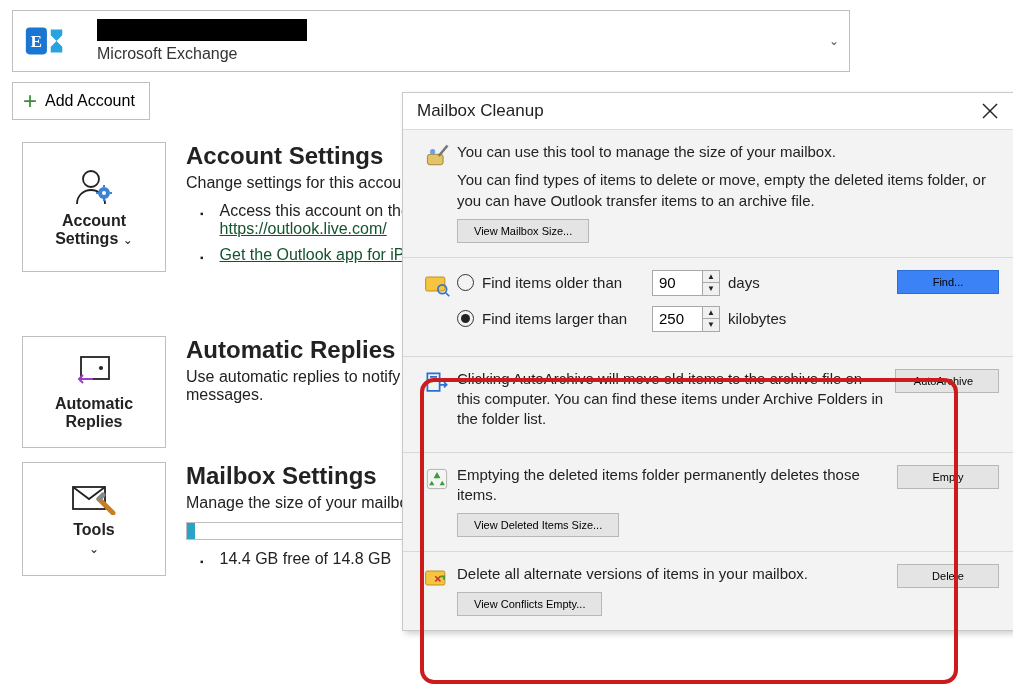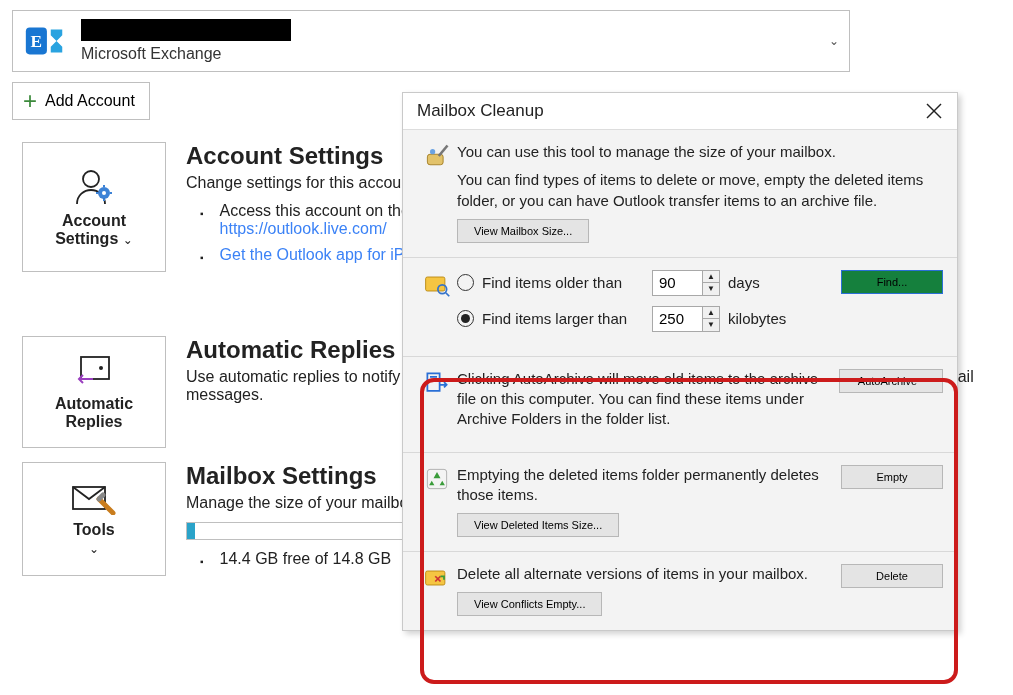--- a/index.html
+++ b/index.html
@@ -24,21 +24,21 @@
     border: 1px solid #bfbfbf;
     height: 62px;
     width: 838px;
     position: relative;
   }
   .exchange-logo {
     width: 56px; height: 56px;
     display: flex; align-items: center; justify-content: center;
     margin-left: 4px;
   }
-  .account-text { margin-left: 8px; display:flex; flex-direction:column; justify-content:flex-start; }
+  .account-text { margin-left: 24px; display:flex; flex-direction:column; justify-content:flex-start; }
   .acct-black { width:210px; height:22px; background:#000; }
   .acct-sub { font-size: 16px; color:#333; margin-top:4px; }
   .acct-chevron {
     position:absolute; right:10px; top:50%; transform:translateY(-50%);
     font-size:12px; color:#555;
   }
 
   .add-account-btn {
     margin-top: 10px;
     display:inline-flex; align-items:center;
@@ -63,36 +63,36 @@
   }
   .tile svg { margin-bottom: 6px; }
   .tile .chev { font-size:12px; font-weight:400; }
 
   .section-body { flex:1; }
   .section-title { font-size: 24px; font-weight:700; margin:0 0 4px 0; }
   .section-desc { font-size: 16px; margin:0 0 10px 0; }
   .bullets { list-style:none; padding:0; margin:0; font-size:16px; }
   .bullets li { display:flex; align-items:flex-start; margin-bottom:8px; }
   .bullets li::before { content:"▪"; font-size:10px; margin:6px 16px 0 14px; color:#222; }
-  .link { color:#3b82f6; }
+  .link { color:#14532d; text-decoration:underline; }
 
   .storage-bar {
     width: 540px; height: 18px; border:1px solid #bfbfbf;
     position: relative; background:#fff;
   }
   .storage-bar .fill {
     position:absolute; left:0; top:0; bottom:0; width:8px;
     background:#2aa3c9;
   }
 
   
   .dialog {
     position:absolute;
     left: 402px; top: 92px;
-    width: 556px;
+    width: 612px;
     background:#fff;
     border:1px solid #c9c9c9;
     box-shadow: 3px 3px 6px rgba(0,0,0,0.18);
   }
   .dialog-title {
     display:flex; align-items:center; justify-content:space-between;
     padding: 8px 14px 8px 14px;
     font-size: 17px;
   }
   .close-x {
@@ -107,21 +107,21 @@
   .dsec .side { width: 112px; flex:0 0 112px; display:flex; flex-direction:column; align-items:flex-end; }
   .dsec p { margin:0 0 8px 0; font-size: 15px; line-height:1.35; }
 
   .wbtn {
     background:#e4e4e4;
     border:1px solid #b7b7b7;
     padding: 5px 16px;
     font-size: 11px;
     cursor:pointer;
   }
-  .wbtn.selected { border:1px solid #2a6fd6; background:#15803d; }
+  .wbtn.selected { border:1px solid #2a6fd6; background:#3b82f6; }
   .wbtn.wide { min-width:102px; text-align:center; }
   .wbtn.auto { min-width:104px; text-align:center;padding-left:9px; }
 
   
   .radio-row { display:flex; align-items:center; margin-bottom:10px; }
   .radio {
     width:17px; height:17px; border:1.5px solid #333; border-radius:50%;
     display:inline-flex; align-items:center; justify-content:center;
     margin-right:8px; flex:0 0 17px;
   }

